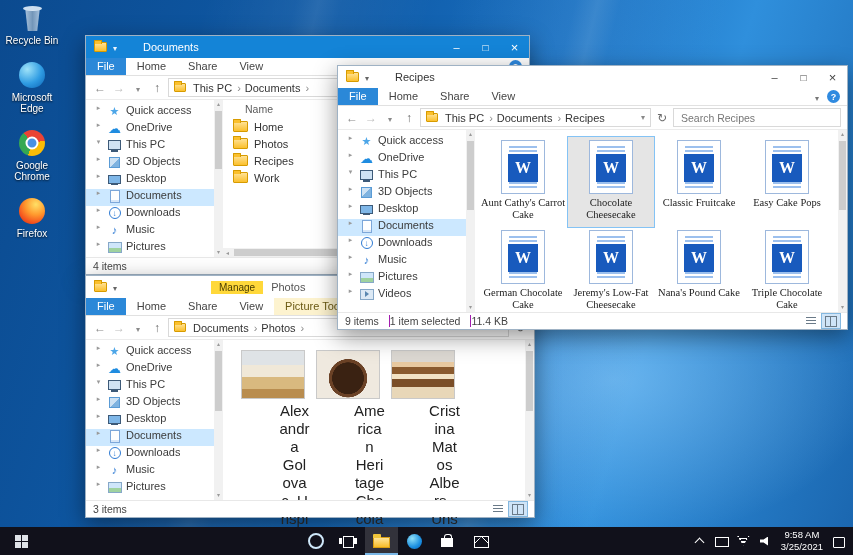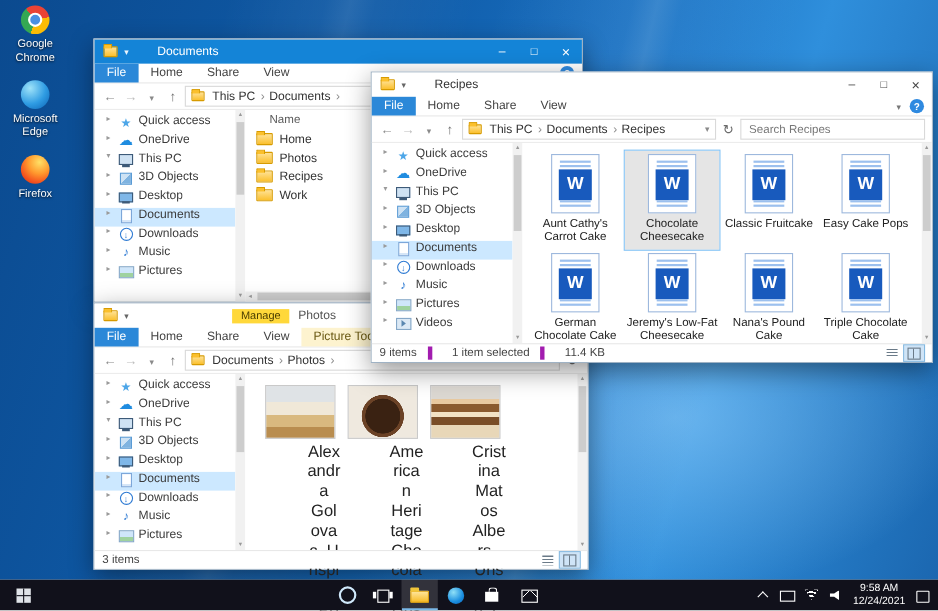--- a/index.html
+++ b/index.html
@@ -136,41 +136,41 @@
   .sb-htrack { flex:1; height:100%; position:relative; }
   .sb-hthumb { position:absolute; left:2px; top:1px; height:7px; width:45%; background:#cdcdcd; }
 
   .main { flex:1; display:flex; flex-direction:column; min-width:0; background:#fff; }
   .col-header { padding:3px 0 3px 22px; color:#5a5a5a; font-size:10.5px; }
   .folder-list { flex:1; }
   .folder-row { height:17px; display:flex; align-items:center; gap:6px; padding-left:10px; }
   .fname { font-size:11px; }
 
   .file-grid { flex:1; display:grid; grid-template-columns:repeat(4,88px); grid-auto-rows:90px; padding:7px 0 0 5px; }
-  .file-item { width:86px; text-align:center; padding-top:3px; }
+  .file-item { width:86px; text-align:center; padding-top:3px;font-family:Liberation Serif, serif; }
   .file-item.selected { background:#e5e5e5; outline:1px solid #84c3f5; }
   .word { position:relative; display:block; width:44px; height:54px; margin:0 auto; background:#fff; border:1px solid #9db8dd; }
   .word::before { content:""; position:absolute; top:5px; left:7px; width:28px; height:2px; background:#9cc0ee; box-shadow:0 4px 0 #9cc0ee; }
   .word::after { content:""; position:absolute; bottom:5px; left:7px; width:28px; height:2px; background:#9cc0ee; box-shadow:0 -4px 0 #9cc0ee; }
   .wpanel { position:absolute; left:6px; top:13px; width:30px; height:28px; background:#185abd; color:#fff;
     display:flex; align-items:center; justify-content:center; font-weight:bold; font-size:16px; }
   .wpanel::before { content:"W"; }
   .file-label { display:block; margin-top:3px; font-size:10.5px; line-height:1.18; color:#222; }
 
   .photo-grid { flex:1; display:flex; align-items:flex-start; padding:10px 0 0 12px; }
   .photo-item { width:75px; text-align:center; }
   .thumb { display:block; width:64px; height:49px; margin:0 auto; border:1px solid #c9c9c9; background:#eee; }
   .thumb.i-pound-cake { background:linear-gradient(180deg,#dfe3e6 0 30%,#f0e8d8 30% 55%,#d9b97f 55% 80%,#b98d4f 80%); }
   .thumb.i-chocolate-cake { background:radial-gradient(circle at 50% 58%,#3a2212 0 38%,#6b4226 39% 46%,#efe9df 47%); }
   .thumb.i-carrot-cake { background:linear-gradient(180deg,#dcd8d2 0 24%,#e8c9a0 24% 34%,#8a5a2e 34% 50%,#f2e2c4 50% 60%,#7a4e28 60% 76%,#e8d7b8 76%); }
   .photo-label { display:block; margin-top:3px; font-size:15px; line-height:1.2; color:#222; overflow-wrap:anywhere;margin-left:44px; }
 
   .statusbar { height:17px; flex:none; border-top:1px solid #e8e8e8; display:flex; align-items:center; padding:0 7px; gap:10px;
     font-size:10.5px; color:#444; background:#fff; }
-  .st-sep { border-left:4px solid #a21caf; padding-left:18px; }
+  .st-sep { border-left:1px solid #a21caf; padding-left:0; }
   .vtoggles { margin-left:auto; display:flex; }
   .vt { width:18px; height:14px; display:flex; align-items:center; justify-content:center; margin-left:2px; }
   .vt.on { background:#cfe4f7; outline:1px solid #84b8e0; }
   .vt-rows::before { content:""; width:10px; height:9px; background:repeating-linear-gradient(180deg,#6a7a88 0 1px,transparent 1px 3px); }
   .vt-thumb::before { content:""; width:10px; height:9px; border:1px solid #6a7a88;
     background:linear-gradient(90deg,transparent 0 4px,#6a7a88 4px 5px,transparent 5px); }
 
   
   .taskbar { position:absolute; left:0; right:0; bottom:0; height:28px; background:#11111b; display:flex; align-items:stretch; z-index:10; }
   .start { width:43px; display:flex; align-items:center; justify-content:center; }
@@ -217,29 +217,33 @@
 </head>
 <body>
 
 <div class="desktop">
   <div class="beam b1"></div>
   <div class="beam b2"></div>
 </div>
 
 <div class="desk-icons">
 
+    <div class="desk-icon">
+      <span class="dic i-recycle-bin"></span>
+      <span class="desk-label">Recycle Bin</span>
+    </div>
+
+    <div class="desk-icon">
+      <span class="dic i-edge-circle"></span>
+      <span class="desk-label">Microsoft Edge</span>
+    </div>
 
     <div class="desk-icon">
       <span class="dic i-chrome"></span>
       <span class="desk-label">Google Chrome</span>
-    </div>
-
-    <div class="desk-icon">
-      <span class="dic i-edge-circle"></span>
-      <span class="desk-label">Microsoft Edge</span>
     </div>
 
     <div class="desk-icon">
       <span class="dic i-firefox"></span>
       <span class="desk-label">Firefox</span>
     </div>
   </div>
 
 <div class="window" id="win-documents">
   <div class="titlebar tb-blue">
@@ -372,20 +376,27 @@
           </div>
         </div>
       <div class="hscroll">
         <span class="sb-left"></span>
         <span class="sb-htrack">
             <span class="sb-hthumb"></span>
           </span>
         <span class="sb-right"></span>
       </div>
     </div>
+  </div>
+  <div class="statusbar">
+    <span>4 items</span>
+    <span class="vtoggles">
+      <span class="vt vt-rows"></span>
+      <span class="vt vt-thumb on"></span>
+    </span>
   </div>
 </div>
 
 <div class="window" id="win-photos">
   <div class="titlebar tb-white">
     <span class="qat">
       <span class="fold qat-fold"></span>
       <span class="qat-chev"></span>
     </span>
     <span class="ctx-badge">Manage</span>
@@ -759,17 +770,17 @@
         <span class="tr i-chevron-up"></span>
 
         <span class="tr i-display"></span>
 
         <span class="tr i-wifi"></span>
 
         <span class="tr i-volume"></span>
       </span>
     <span class="clock">
       <span style="display:block;">9:58 AM</span>
-      <span style="display:block;">12/24/2021</span>
+      <span style="display:block;">3/25/2021</span>
     </span>
     <span class="tr i-action-center"></span>
   </div>
 </div>
 
 </body></html>

